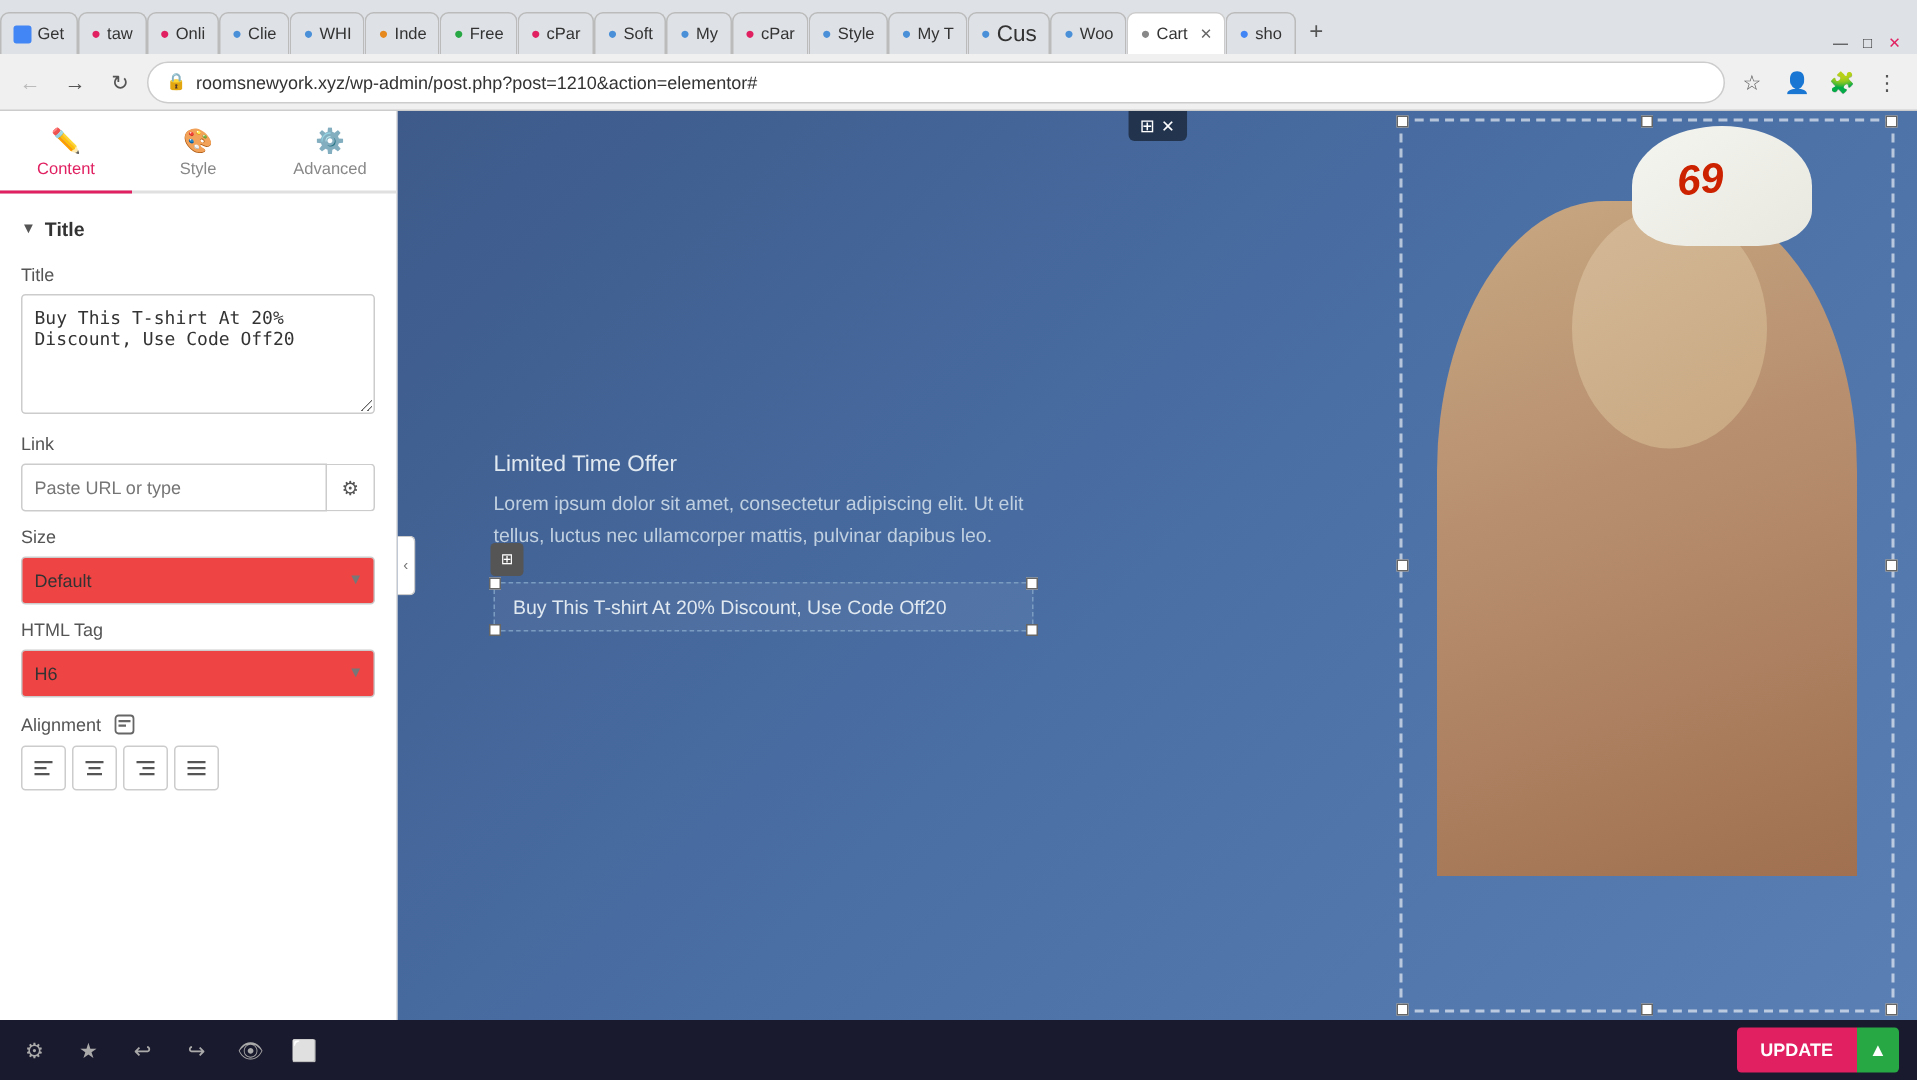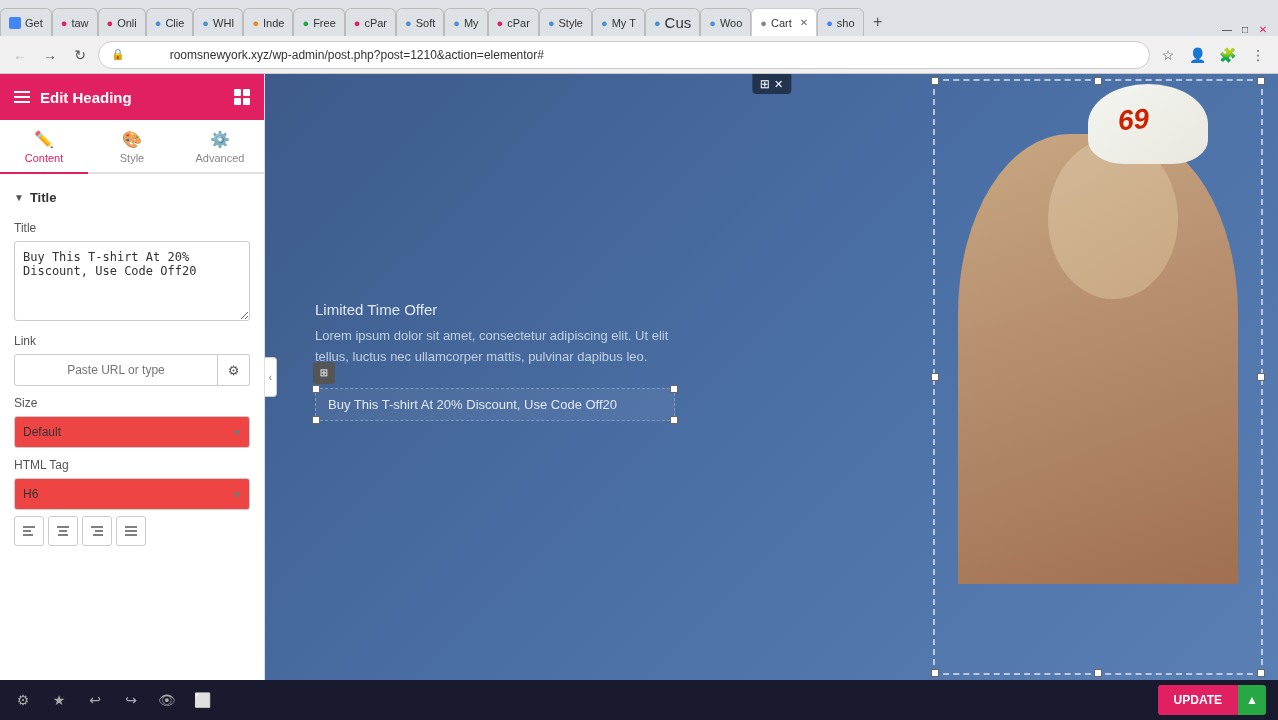--- a/index.html
+++ b/index.html
@@ -9,21 +9,21 @@
     .tab.active { background: #fff; border-color: #ccc; }
     .tab-favicon { width: 14px; height: 14px; display: inline-block; flex-shrink: 0; }
     .tab-close { margin-left: 4px; color: #666; font-size: 10px; cursor: pointer; }
     .tab-new { display: flex; align-items: center; justify-content: center; width: 28px; height: 28px; font-size: 16px; color: #555; cursor: pointer; }
 
     .browser-toolbar { display: flex; align-items: center; background: #f0f0f0; padding: 4px 8px; gap: 6px; height: 38px; border-bottom: 1px solid #ccc; }
     .nav-btn { width: 24px; height: 24px; display: flex; align-items: center; justify-content: center; color: #555; cursor: pointer; font-size: 14px; border-radius: 50%; }
     .nav-btn.disabled { color: #bbb; cursor: default; }
     .address-bar { flex: 1; height: 28px; background: #fff; border: 1px solid #ccc; border-radius: 14px; padding: 0 12px; font-size: 12px; color: #333; display: flex; align-items: center; gap: 6px; }
     .address-bar-icon { color: #666; font-size: 11px; }
-    .address-text { flex: 1; font-size: 12px; color: #333; margin-left: 39px; }
+    .address-text { flex: 1; font-size: 12px; color: #333; }
     .browser-action-btn { width: 24px; height: 24px; display: flex; align-items: center; justify-content: center; cursor: pointer; color: #555; font-size: 14px; border-radius: 50%; }
     .win-btn { width: 14px; height: 14px; display: flex; align-items: center; justify-content: center; font-size: 10px; color: #333; cursor: pointer; }
 
     
     .main-layout { display: flex; height: calc(720px - 74px - 40px); }
 
     
     .left-panel { width: 265px; background: #fff; display: flex; flex-direction: column; border-right: 1px solid #e0e0e0; flex-shrink: 0; }
     .panel-header { background: #e02060; color: #fff; display: flex; align-items: center; justify-content: space-between; padding: 0 14px; height: 46px; flex-shrink: 0; }
     .panel-header-left { display: flex; align-items: center; gap: 10px; }
@@ -42,21 +42,21 @@
     
     .panel-content { flex: 1; overflow-y: auto; padding: 12px 0; }
     .panel-section { padding: 0 14px; }
     .section-header { display: flex; align-items: center; gap: 6px; margin-bottom: 12px; padding: 4px 0; }
     .section-arrow { font-size: 10px; color: #555; }
     .section-title { font-size: 13px; font-weight: 600; color: #333; }
 
     .form-label { font-size: 12px; color: #555; margin-bottom: 6px; margin-top: 10px; }
     .form-textarea { width: 100%; height: 80px; border: 1px solid #ccc; border-radius: 3px; padding: 8px; font-size: 12px; resize: vertical; color: #333; outline: none; }
 
-    .form-input { width: 100%; height: 32px; border: 1px solid #ccc; border-radius: 3px; padding: 0 20px; font-size: 12px; color: #999; outline: none; text-align: center; }
+    .form-input { width: 100%; height: 32px; border: 1px solid #ccc; border-radius: 3px; padding: 0 8px; font-size: 12px; color: #999; outline: none; }
 
     .input-with-btn { display: flex; gap: 0; }
     .input-with-btn .form-input { border-radius: 3px 0 0 3px; flex: 1; }
     .input-settings-btn { width: 32px; height: 32px; background: #fff; border: 1px solid #ccc; border-left: none; border-radius: 0 3px 3px 0; display: flex; align-items: center; justify-content: center; cursor: pointer; color: #555; font-size: 13px; }
 
     .form-select-wrap { position: relative; }
     .form-select { width: 100%; height: 32px; border: 1px solid #ccc; border-radius: 3px; padding: 0 8px; font-size: 12px; color: #333; background: #ef4444; appearance: none; cursor: pointer; outline: none; }
     .select-arrow { position: absolute; right: 8px; top: 50%; transform: translateY(-50%); color: #777; font-size: 10px; pointer-events: none; }
 
     .alignment-btns { display: flex; gap: 4px; }
@@ -66,21 +66,21 @@
     .align-icon { width: 16px; height: 16px; display: flex; align-items: center; justify-content: center; font-size: 12px; color: #555; }
 
     .need-help { display: flex; align-items: center; justify-content: center; gap: 6px; padding: 16px; color: #555; font-size: 12px; cursor: pointer; }
     .help-icon { width: 16px; height: 16px; border: 1px solid #555; border-radius: 50%; display: flex; align-items: center; justify-content: center; font-size: 10px; color: #555; }
 
     
     .canvas-area { flex: 1; background: #b0b8c8; overflow: hidden; position: relative; }
 
     
     .hero-section { width: 100%; height: 100%; background: linear-gradient(135deg, #3d5a8a 0%, #4a6fa5 50%, #5a7fb5 100%); display: flex; align-items: center; position: relative; padding: 30px 50px; }
-    .hero-text { flex: 1; z-index: 2; }
+    .hero-text { flex: 1; z-index: 2; margin-left: 14px; }
     .hero-subtitle { font-size: 15px; color: #e0e8f0; margin-bottom: 8px; }
     .hero-title { font-size: 42px; font-weight: 800; color: #fff; margin-bottom: 16px; line-height: 1.1; }
     .hero-desc { font-size: 13px; color: #c0d0e0; line-height: 1.6; max-width: 380px; margin-bottom: 20px; }
     .hero-heading-box { border: 1.5px dashed #7a9cc0; padding: 8px 12px; margin-bottom: 16px; display: inline-block; min-width: 360px; background: rgba(255,255,255,0.05); position: relative; }
     .hero-heading-text { font-size: 13px; color: #e0e8f0; }
     .hero-btn { background: #fff; color: #333; border: none; padding: 12px 28px; font-size: 14px; font-weight: 600; border-radius: 4px; cursor: pointer; }
 
     
     .hero-image { position: absolute; right: 0; top: 0; bottom: 0; width: 420px; overflow: hidden; }
 
@@ -190,36 +190,20 @@
     <div class="browser-action-btn">👤</div>
     <div class="browser-action-btn">🧩</div>
     <div class="browser-action-btn">⋮</div>
   </div>
 </div>
 
 <div class="main-layout">
 
   <div class="left-panel">
 
-    <div class="panel-header">
-      <div class="panel-header-left">
-        <div class="hamburger-icon">
-          <span class="hamburger-line"></span>
-          <span class="hamburger-line"></span>
-          <span class="hamburger-line"></span>
-        </div>
-        <span class="panel-title">Edit Heading</span>
-      </div>
-      <div class="panel-grid-icon">
-        <div class="panel-grid-dot"></div>
-        <div class="panel-grid-dot"></div>
-        <div class="panel-grid-dot"></div>
-        <div class="panel-grid-dot"></div>
-      </div>
-    </div>
 
     <div class="content-tabs">
       <div class="content-tab active">
         <span class="content-tab-icon">✏️</span>
         <span>Content</span>
       </div>
       <div class="content-tab">
         <span class="content-tab-icon">🎨</span>
         <span>Style</span>
       </div>
@@ -271,20 +255,30 @@
             <option>H5</option>
             <option selected="">H6</option>
             <option>div</option>
             <option>span</option>
             <option>p</option>
           </select>
           <span class="select-arrow">▼</span>
         </div>
 
         
+        <div class="align-label-row">
+          <span class="align-label">Alignment</span>
+          <div class="align-icon">
+            <svg width="14" height="14" viewBox="0 0 14 14" fill="none">
+                <rect x="1" y="1" width="12" height="12" rx="2" stroke="#666" stroke-width="1.2"></rect>
+                <rect x="3" y="4" width="8" height="1.5" fill="#666"></rect>
+                <rect x="3" y="7" width="5" height="1.5" fill="#666"></rect>
+              </svg>
+          </div>
+        </div>
         <div class="alignment-btns" style="margin-top:6px;">
           <div class="align-btn">
             <svg width="14" height="14" viewBox="0 0 14 14">
                 <line x1="1" y1="3" x2="13" y2="3" stroke="#555" stroke-width="1.5"></line>
                 <line x1="1" y1="7" x2="9" y2="7" stroke="#555" stroke-width="1.5"></line>
                 <line x1="1" y1="11" x2="11" y2="11" stroke="#555" stroke-width="1.5"></line>
               </svg>
           </div>
           <div class="align-btn">
             <svg width="14" height="14" viewBox="0 0 14 14">

